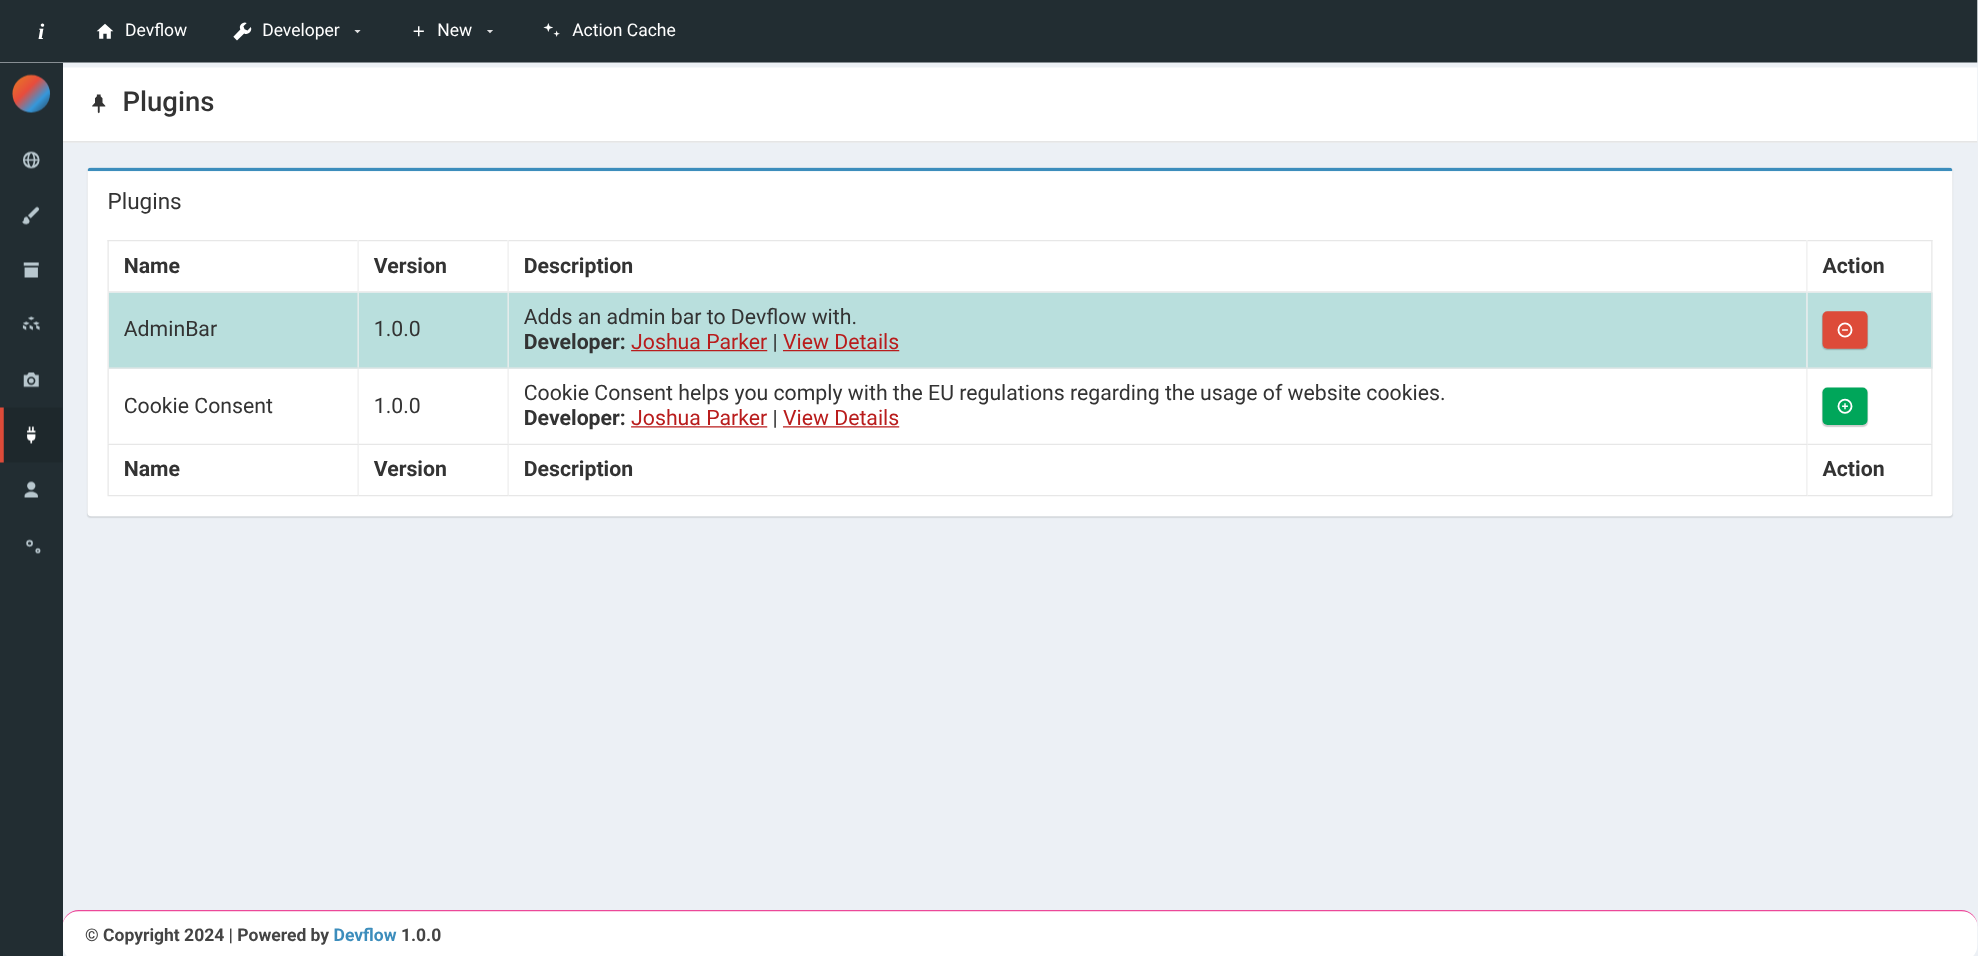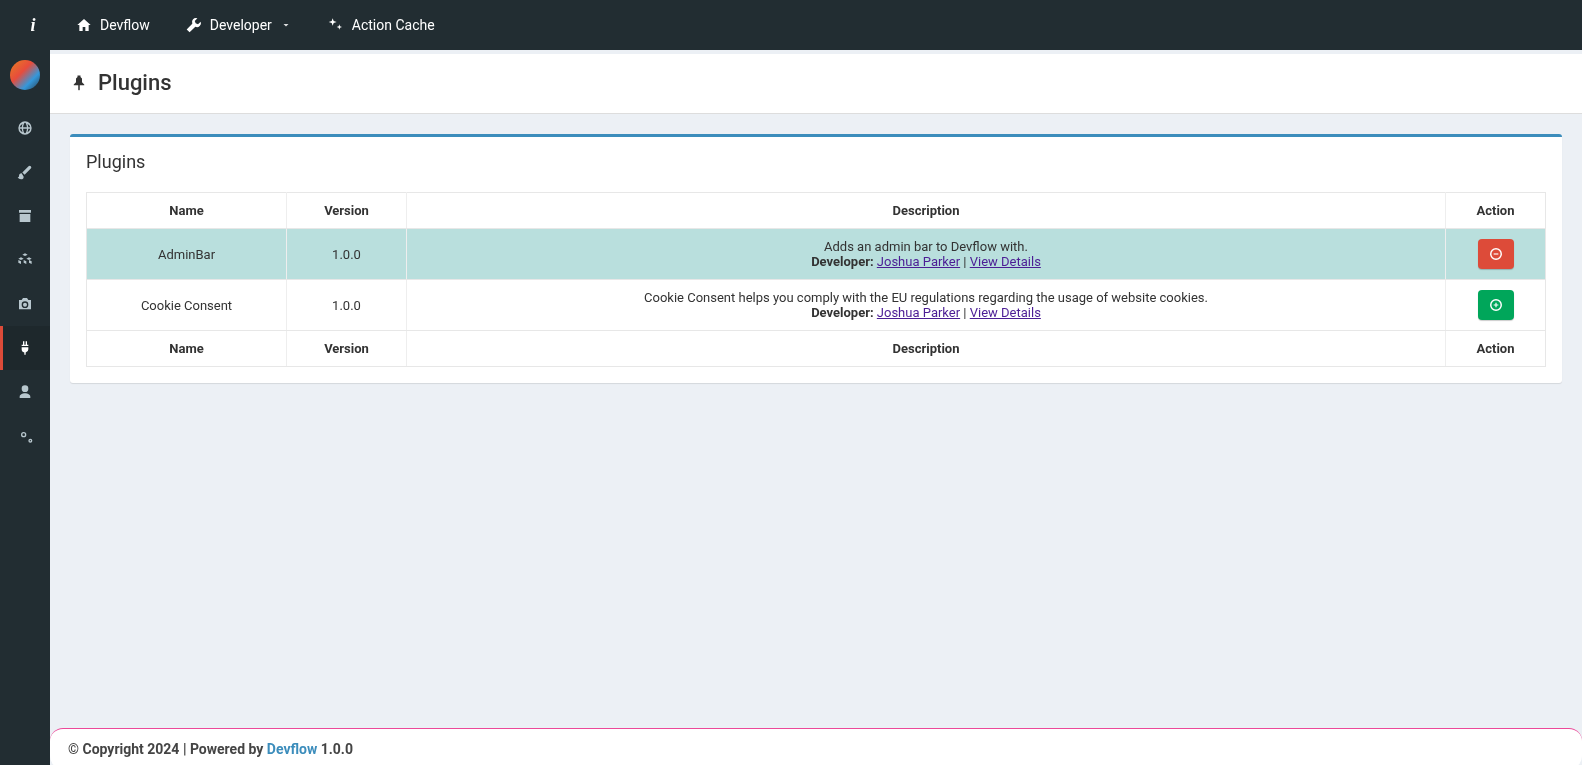--- a/index.html
+++ b/index.html
@@ -27,33 +27,33 @@
 .page-header { background:#fff; padding:16px 20px 18px; border-bottom:1px solid #ddd; }
 .page-header h1 { font-size:22px; font-weight:500; color:#333; display:flex; align-items:center; gap:10px; }
 
 .content { padding:20px; flex:1; }
 .box { background:#fff; border-top:3px solid #3c8dbc; border-radius:3px; box-shadow:0 1px 1px rgba(0,0,0,.1); }
 .box-header { padding:14px 16px 10px; }
 .box-header h3 { font-size:18px; font-weight:400; color:#333; }
 .box-body { padding:10px 16px 16px; }
 
 table.plugins { width:100%; border-collapse:collapse; border:1px solid #e7e7e7; }
-table.plugins th, table.plugins td { padding:10px 12px; text-align:center; border-bottom:1px solid #e7e7e7; font-size:13px; color:#333; }
+table.plugins th, table.plugins td { padding:10px 12px; text-align:left; border-bottom:1px solid #e7e7e7; font-size:17px; color:#333; }
 table.plugins thead th, table.plugins tfoot th { font-weight:700; background:#fff; }
 table.plugins th+th, table.plugins td+td { border-left:1px solid #eee; }
 tr.row-active td { background:#b9dfdd; }
 .col-name { width:200px; }
 .col-ver { width:120px; }
 .col-act { width:100px; }
 
 .btn-action { display:inline-flex; align-items:center; justify-content:center; width:36px; height:30px; border-radius:4px; color:#fff; cursor:pointer; border:none; }
 .btn-red { background:#dd4b39; box-shadow:0 1px 1px rgba(0,0,0,.2); }
 .btn-green { background:#00a65a; box-shadow:0 1px 1px rgba(0,0,0,.2); }
 
-.desc a { color:#4c1d95; text-decoration:underline; }
+.desc a { color:#b91c1c; text-decoration:underline; }
 .dev-label { font-weight:700; }
 
 .footer { background:#fff; border-top:1px solid #ec4899; padding:12px 18px; color:#444;border-radius:13px; }
 .footer a { color:#3c8dbc; text-decoration:none; }
 
 
 .svg { width:16px; height:16px; fill:currentColor; display:block; }
 .svg14 { width:14px; height:14px; fill:currentColor; display:block; }
 .svg12 { width:12px; height:12px; fill:currentColor; display:block; }
 </style>
@@ -74,20 +74,29 @@
     <div class="nav-item">
       <svg class="svg" viewBox="0 0 24 24">
           <path d="M22 6.9a6 6 0 0 1-8 7.7L5.4 23 1 18.6 9.4 10A6 6 0 0 1 17.1 2l-4 4 1.4 3.5L18 11l4-4z"></path>
         </svg>
       <span>Developer</span>
       <svg class="svg12 chev" viewBox="0 0 24 24">
           <path d="M7 10l5 5 5-5z"></path>
         </svg>
     </div>
 
+    <div class="nav-item">
+      <svg class="svg14" viewBox="0 0 24 24">
+          <path d="M11 5h2v6h6v2h-6v6h-2v-6H5v-2h6z"></path>
+        </svg>
+      <span>New</span>
+      <svg class="svg12 chev" viewBox="0 0 24 24">
+          <path d="M7 10l5 5 5-5z"></path>
+        </svg>
+    </div>
 
     <div class="nav-item">
       <svg class="svg" viewBox="0 0 24 24">
           <path d="M7 2l1.5 4L13 7.5 8.5 9 7 13 5.5 9 1 7.5 5.5 6zM17 11l1 3 3 1-3 1-1 3-1-3-3-1 3-1z"></path>
         </svg>
       <span>Action Cache</span>
     </div>
   </div>
 
 </div>

